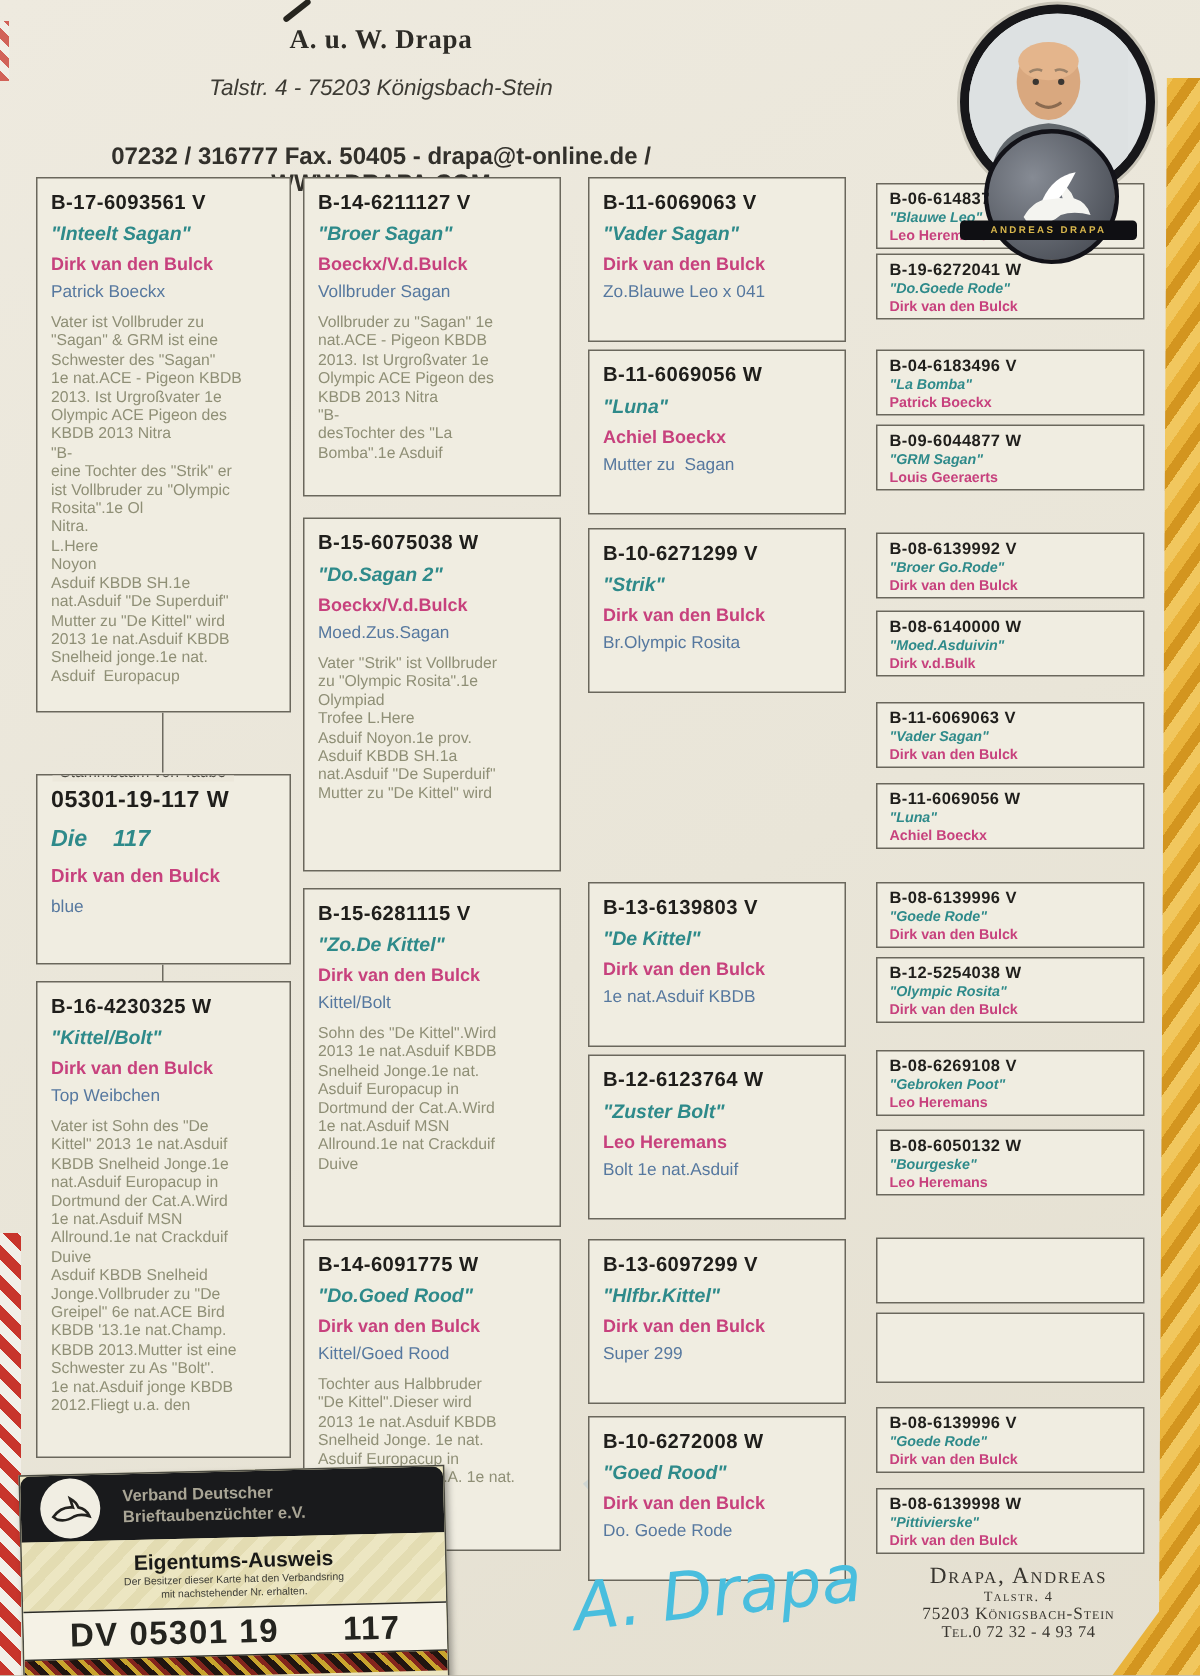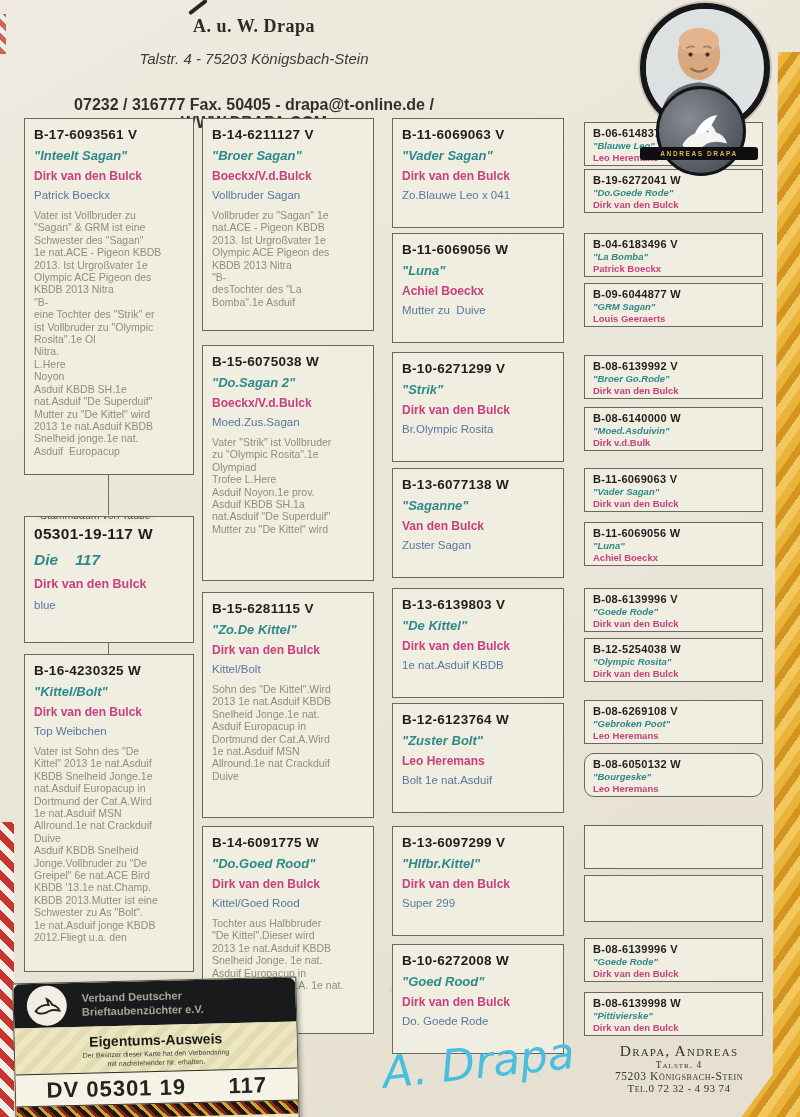--- a/index.html
+++ b/index.html
@@ -65,21 +65,21 @@
   .c2c{top:592px;height:226px;}
   .c2d{top:826px;height:208px;}
   
   .c3{left:392px;width:172px;height:110px;}
   .t1{top:118px;}.t2{top:233px;}.t3{top:352px;}.t4{top:468px;}
   .t5{top:588px;}.t6{top:703px;}.t7{top:826px;}.t8{top:944px;}
   
   .c4{left:584px;width:179px;height:44px;}
   .g1{top:122px;}.g2{top:169px;}.g3{top:233px;}.g4{top:283px;}
   .g5{top:355px;}.g6{top:407px;}.g7{top:468px;}.g8{top:522px;}
-  .g9{top:588px;}.g10{top:638px;}.g11{top:700px;}.g12{top:753px;border-radius:10px;}
+  .g9{top:588px;}.g10{top:638px;}.g11{top:700px;}.g12{top:753px;}
   .g13{top:825px;}.g14{top:875px;height:47px;}.g15{top:938px;}.g16{top:992px;}
   
   .card{position:absolute;left:14px;top:980px;width:282px;height:142px;z-index:8;
      transform:rotate(-1.4deg);background:#ece6c2;border:1px solid #4a4a42;
      box-shadow:2px 3px 5px rgba(0,0,0,.35);overflow:hidden;}
   .card-head{height:44px;background:#191a1c;border-radius:7px 7px 0 0;display:flex;align-items:center;}
   .card-logo{width:40px;height:40px;border-radius:50%;background:#f1eee3;margin-left:13px;flex:0 0 auto;
      display:flex;align-items:center;justify-content:center;}
   .card-org{margin-left:15px;font-weight:bold;font-size:11px;line-height:14px;color:#a9a595;}
   .card-body{position:relative;text-align:center;
@@ -264,33 +264,27 @@
   <div class="box c3 t1 tick-l tick-r">
     <div class="ring">B-11-6069063 V</div>
     <div class="pname">"Vader Sagan"</div>
     <div class="breeder">Dirk van den Bulck</div>
     <div class="note">Zo.Blauwe Leo x 041</div>
   </div>
   <div class="box c3 t2 tick-l tick-r">
     <div class="ring">B-11-6069056 W</div>
     <div class="pname">"Luna"</div>
     <div class="breeder">Achiel Boeckx</div>
-    <div class="note">Mutter zu  Duive</div>
+    <div class="note">Mutter zu  Sagan</div>
   </div>
   <div class="box c3 t3 tick-l tick-r">
     <div class="ring">B-10-6271299 V</div>
     <div class="pname">"Strik"</div>
     <div class="breeder">Dirk van den Bulck</div>
     <div class="note">Br.Olympic Rosita</div>
-  </div>
-  <div class="box c3 t4 tick-l tick-r">
-    <div class="ring">B-13-6077138 W</div>
-    <div class="pname">"Saganne"</div>
-    <div class="breeder">Van den Bulck</div>
-    <div class="note">Zuster Sagan</div>
   </div>
   <div class="box c3 t5 tick-l tick-r">
     <div class="ring">B-13-6139803 V</div>
     <div class="pname">"De Kittel"</div>
     <div class="breeder">Dirk van den Bulck</div>
     <div class="note">1e nat.Asduif KBDB</div>
   </div>
   <div class="box c3 t6 tick-l tick-r">
     <div class="ring">B-12-6123764 W</div>
     <div class="pname">"Zuster Bolt"</div>

